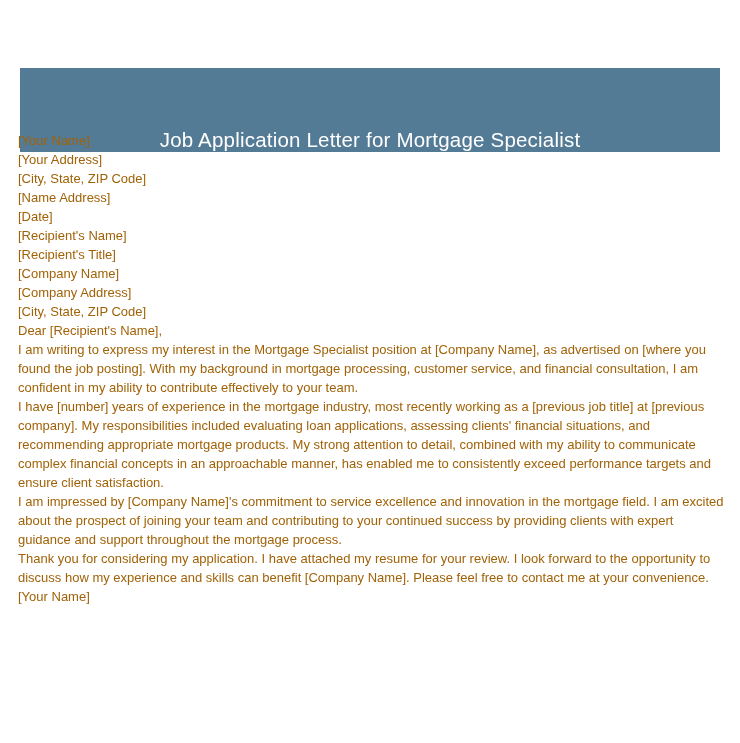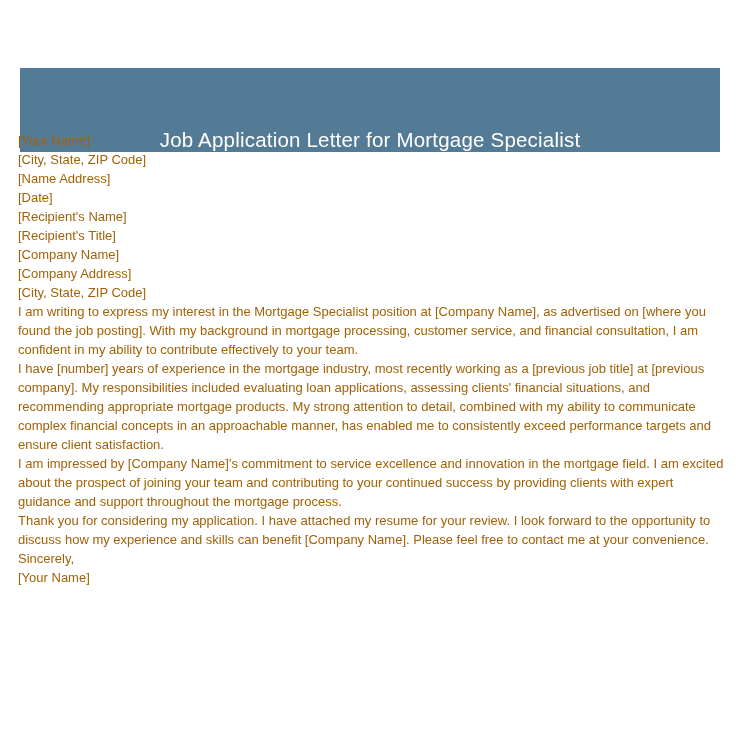--- a/index.html
+++ b/index.html
@@ -47,27 +47,28 @@
 </style>
 </head>
 <body>
 
 <header class="banner">
   <h1 class="banner-title">Job Application Letter for Mortgage Specialist</h1>
 </header>
 
 <main class="letter">
   <div class="line">[Your Name]</div>
+  <div class="line">[Your Address]</div>
   <div class="line">[City, State, ZIP Code]</div>
   <div class="line">[Name Address]</div>
   <div class="line">[Date]</div>
   <div class="line">[Recipient's Name]</div>
   <div class="line">[Recipient's Title]</div>
   <div class="line">[Company Name]</div>
   <div class="line">[Company Address]</div>
   <div class="line">[City, State, ZIP Code]</div>
+  <p class="para">Dear [Recipient's Name],</p>
   <p class="para">I am writing to express my interest in the Mortgage Specialist position at [Company Name], as advertised on [where you found the job posting]. With my background in mortgage processing, customer service, and financial consultation, I am confident in my ability to contribute effectively to your team.</p>
   <p class="para">I have [number] years of experience in the mortgage industry, most recently working as a [previous job title] at [previous company]. My responsibilities included evaluating loan applications, assessing clients' financial situations, and recommending appropriate mortgage products. My strong attention to detail, combined with my ability to communicate complex financial concepts in an approachable manner, has enabled me to consistently exceed performance targets and ensure client satisfaction.</p>
   <p class="para">I am impressed by [Company Name]'s commitment to service excellence and innovation in the mortgage field. I am excited about the prospect of joining your team and contributing to your continued success by providing clients with expert guidance and support throughout the mortgage process.</p>
   <p class="para">Thank you for considering my application. I have attached my resume for your review. I look forward to the opportunity to discuss how my experience and skills can benefit [Company Name]. Please feel free to contact me at your convenience.</p>
-  <div class="line">Sincerely,</div>
   <div class="line">[Your Name]</div>
 </main>
 
 </body></html>

